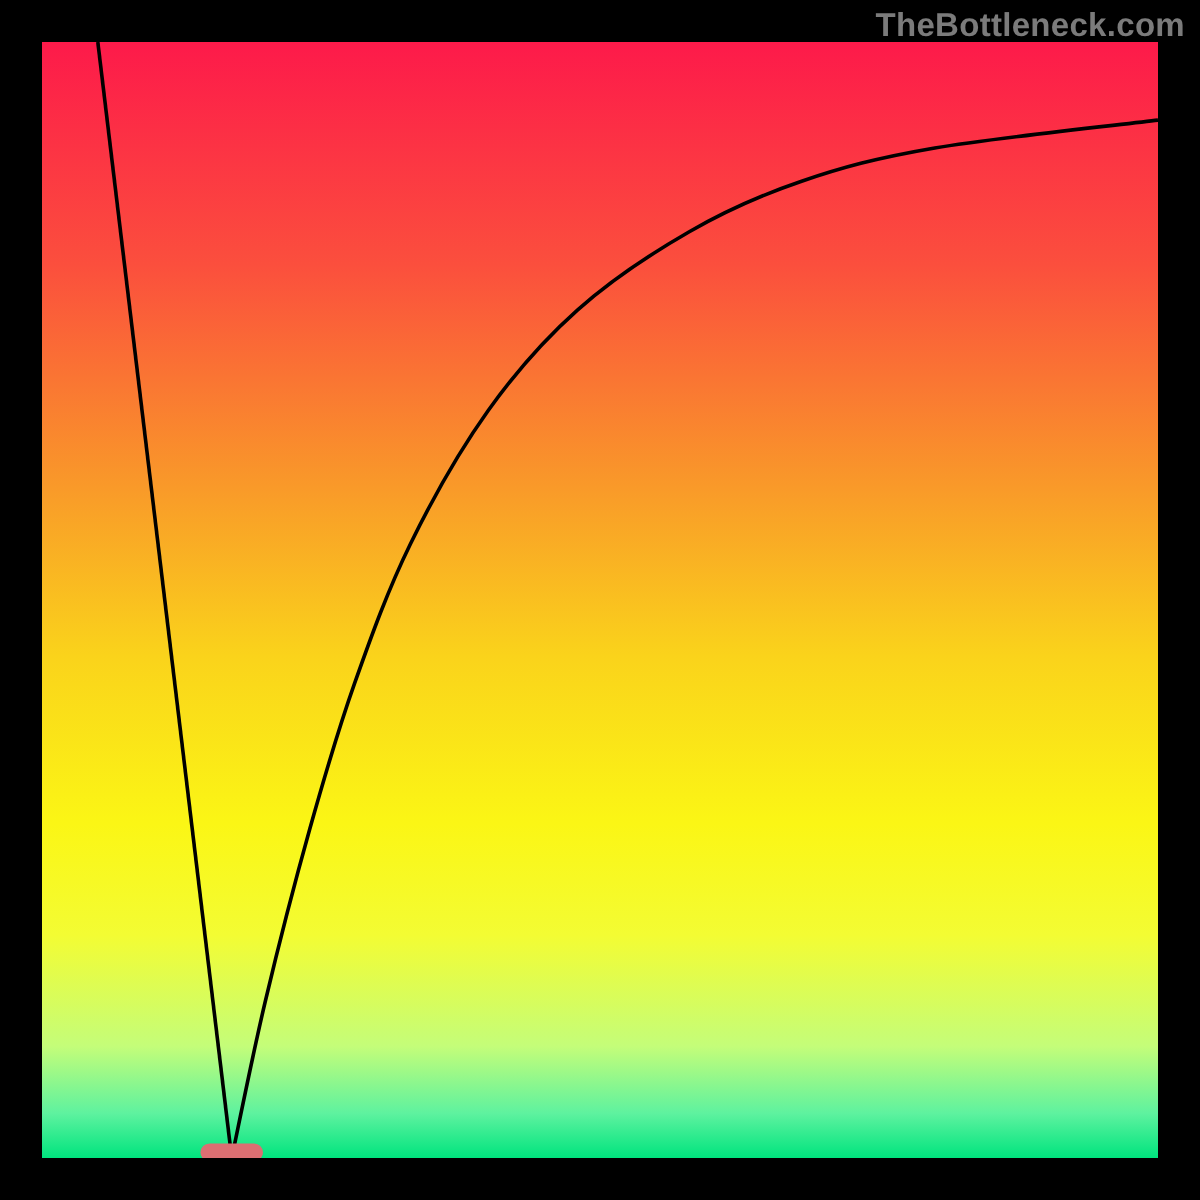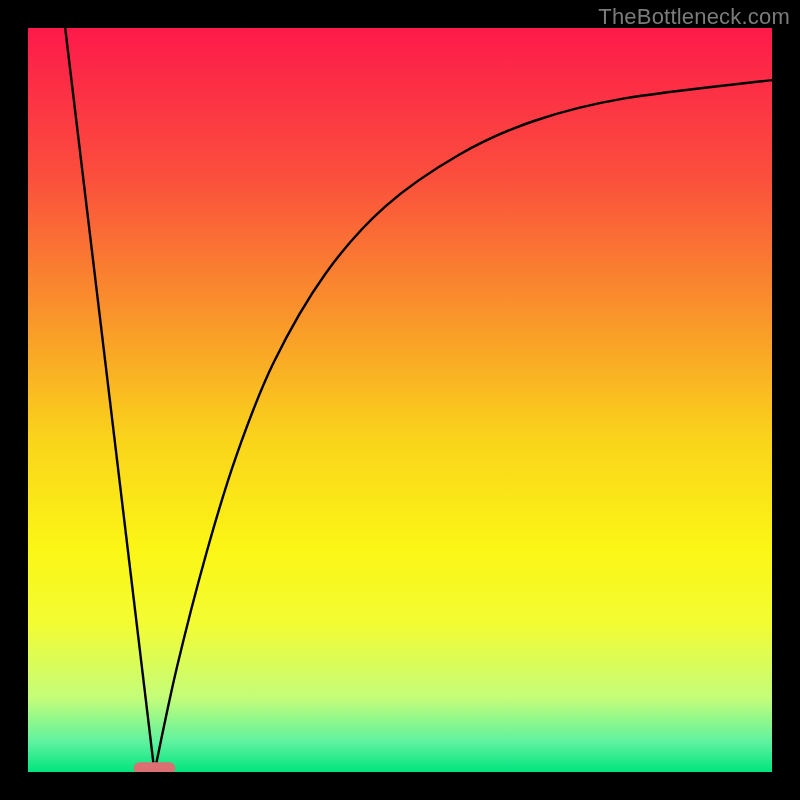--- a/index.html
+++ b/index.html
@@ -25,21 +25,21 @@
     width: 744px;
     height: 744px;
     overflow: hidden;
   }
   .watermark {
     position: absolute;
     top: 4px;
     right: 10px;
     font-family: Arial, Helvetica, sans-serif;
     font-size: 22px;
-    font-weight: 400;
+    font-weight: 700;
     color: #7b7b7b;
     letter-spacing: 0.2px;
     user-select: none;
   }
   svg { display: block; }
 </style>
 </head>
 <body>
 
 <div class="frame">

